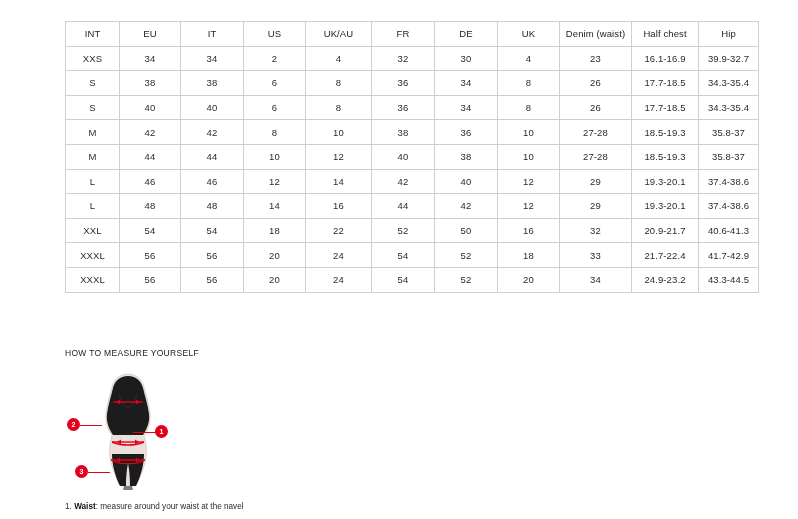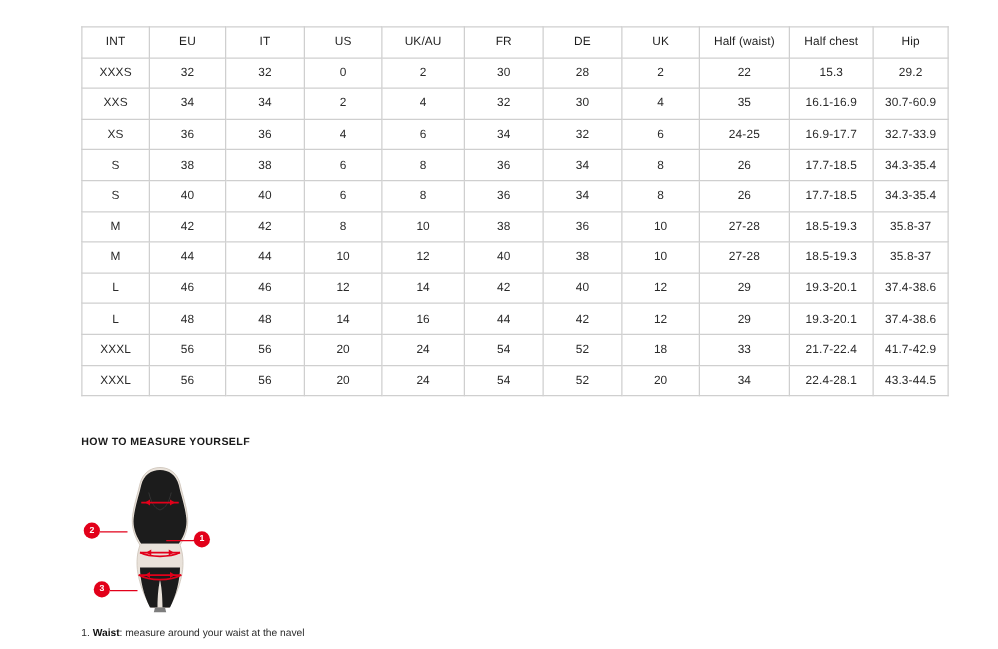--- a/index.html
+++ b/index.html
@@ -62,21 +62,21 @@
 
   
   .measure-section {
     position: absolute;
     left: 65px;
     top: 348px;
     width: 668px;
   }
   .measure-title {
     font-size: 8.5px;
-    font-weight: bold;
+    font-weight: normal;
     letter-spacing: 0.3px;
     color: #1a1a1a;
     margin-bottom: 14px;
   }
   .measure-body {
     position: relative;
     display: flex;
     align-items: flex-start;
     flex-direction: column;
   }
@@ -158,64 +158,38 @@
       <thead>
         <tr>
           <th>INT</th>
           <th>EU</th>
           <th>IT</th>
           <th>US</th>
           <th>UK/AU</th>
           <th>FR</th>
           <th>DE</th>
           <th>UK</th>
-          <th>Half (waist)</th>
+          <th>Denim (waist)</th>
           <th>Half chest</th>
           <th>Hip</th>
         </tr>
       </thead>
       <tbody>
-        <tr>
-          <td>XXXS</td>
-          <td>32</td>
-          <td>32</td>
-          <td>0</td>
-          <td>2</td>
-          <td>30</td>
-          <td>28</td>
-          <td>2</td>
-          <td>22</td>
-          <td>15.3</td>
-          <td>29.2</td>
-        </tr>
         <tr>
           <td>XXS</td>
           <td>34</td>
           <td>34</td>
           <td>2</td>
           <td>4</td>
           <td>32</td>
           <td>30</td>
           <td>4</td>
-          <td>35</td>
+          <td>23</td>
           <td>16.1-16.9</td>
-          <td>30.7-60.9</td>
-        </tr>
-        <tr>
-          <td>XS</td>
-          <td>36</td>
-          <td>36</td>
-          <td>4</td>
-          <td>6</td>
-          <td>34</td>
-          <td>32</td>
-          <td>6</td>
-          <td>24-25</td>
-          <td>16.9-17.7</td>
-          <td>32.7-33.9</td>
+          <td>39.9-32.7</td>
         </tr>
         <tr>
           <td>S</td>
           <td>38</td>
           <td>38</td>
           <td>6</td>
           <td>8</td>
           <td>36</td>
           <td>34</td>
           <td>8</td>
@@ -282,20 +256,33 @@
           <td>14</td>
           <td>16</td>
           <td>44</td>
           <td>42</td>
           <td>12</td>
           <td>29</td>
           <td>19.3-20.1</td>
           <td>37.4-38.6</td>
         </tr>
         <tr>
+          <td>XXL</td>
+          <td>54</td>
+          <td>54</td>
+          <td>18</td>
+          <td>22</td>
+          <td>52</td>
+          <td>50</td>
+          <td>16</td>
+          <td>32</td>
+          <td>20.9-21.7</td>
+          <td>40.6-41.3</td>
+        </tr>
+        <tr>
           <td>XXXL</td>
           <td>56</td>
           <td>56</td>
           <td>20</td>
           <td>24</td>
           <td>54</td>
           <td>52</td>
           <td>18</td>
           <td>33</td>
           <td>21.7-22.4</td>
@@ -304,21 +291,21 @@
         <tr>
           <td>XXXL</td>
           <td>56</td>
           <td>56</td>
           <td>20</td>
           <td>24</td>
           <td>54</td>
           <td>52</td>
           <td>20</td>
           <td>34</td>
-          <td>22.4-28.1</td>
+          <td>24.9-23.2</td>
           <td>43.3-44.5</td>
         </tr>
       </tbody>
     </table>
   </div>
 
   <div class="measure-section">
     <div class="measure-title">HOW TO MEASURE YOURSELF</div>
     <div class="measure-body">
 

